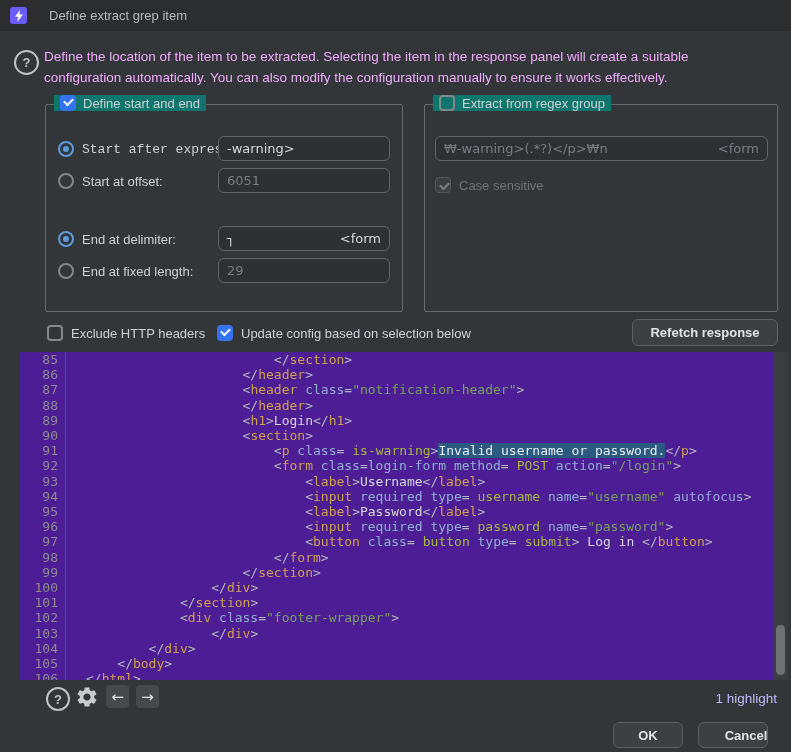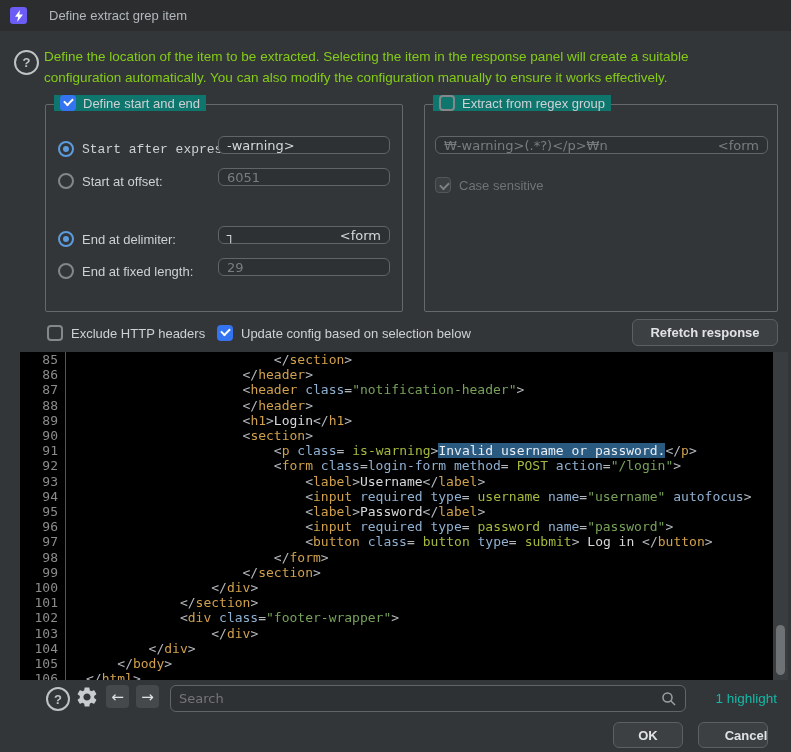--- a/index.html
+++ b/index.html
@@ -12,21 +12,21 @@
   .titlebar{position:absolute;left:0;top:0;width:791px;height:31px;background:#2b2d2f;padding-left:44px;}
   .app-icon{position:absolute;left:10px;top:7px;width:17px;height:17px;border-radius:3px;
     background:#6a5cf5;display:flex;align-items:center;justify-content:center;}
   .title-text{position:absolute;left:49px;top:8px;color:#b4b8bc;font-size:13px;}
   .close-x{position:absolute;right:12px;top:4px;width:22px;height:22px;color:#9ba0a4;
     font-size:20px;line-height:22px;text-align:center;cursor:default;font-family:"DejaVu Sans",sans-serif;}
   
   .help-circle{width:21px;height:21px;border:2px solid #bfc3c6;border-radius:50%;
     color:#bfc3c6;font-weight:bold;font-size:13px;display:flex;align-items:center;justify-content:center;}
   .desc-icon{position:absolute;left:14px;top:50px;}
-  .desc-text{position:absolute;left:44px;top:46px;width:710px;line-height:21px;color:#84cc16;font-size:13.5px;}
+  .desc-text{position:absolute;left:44px;top:46px;width:710px;line-height:21px;color:#f0abfc;font-size:13.5px;}
   
   .groupbox{position:absolute;border:1px solid #66696c;border-radius:2px;}
   .gb1{left:45px;top:104px;width:356px;height:206px;}
   .gb2{left:424px;top:104px;width:352px;height:206px;}
   .gb-legend{position:absolute;left:8px;top:-10px;background:#0f766e;padding:0 6px;
     display:flex;align-items:center;gap:7px;}
   
   .cb{width:16px;height:16px;border-radius:4px;box-sizing:border-box;position:relative;flex:none;}
   .cb.unchecked{border:2px solid #85888b;background:transparent;}
   .cb.checked{background:#3574f0;}
@@ -35,54 +35,54 @@
   .cb.disabled-checked{background:#3d4043;border:1px solid #54575a;}
   .cb.disabled-checked::after{content:"";position:absolute;left:4px;top:4px;width:7px;height:4px;
     border-left:2px solid #7e8285;border-bottom:2px solid #7e8285;transform:rotate(-45deg);}
   
   .radio{width:16px;height:16px;border-radius:50%;box-sizing:border-box;position:relative;flex:none;}
   .radio.on{border:2px solid #5c9bdc;}
   .radio.on::after{content:"";position:absolute;left:3px;top:3px;width:6px;height:6px;border-radius:50%;background:#5c9bdc;}
   .radio.off{border:2px solid #84878a;}
   
   .frow{position:absolute;display:flex;align-items:center;gap:8px;height:26px;}
-  .field{box-sizing:border-box;height:18px;border:1px solid #626568;border-radius:6px;
+  .field{box-sizing:border-box;height:25px;border:1px solid #626568;border-radius:6px;
     background:#2e3134;display:flex;align-items:center;padding:0 8px;font-size:13px;
     color:#d6d9db;font-family:"DejaVu Sans",sans-serif;}
   .field.two-part{justify-content:space-between;}
   .field input{background:transparent;border:none;outline:none;color:#d6d9db;width:100%;
     font-size:13px;font-family:"DejaVu Sans",sans-serif;padding:0;}
   .field.disabled, .field.disabled input{color:#797d80;border-radius:6px;}
   .lbl{color:#ced1d4;}
   .lbl.disabled{color:#6f7376;}
   
   .btn{box-sizing:border-box;background:#3d4043;border:1px solid #5d6063;border-radius:6px;
     color:#e0e2e4;font-size:13px;font-weight:600;display:flex;align-items:center;justify-content:center;
     font-family:"Liberation Sans",sans-serif;}
   
-  .code-panel{position:absolute;left:20px;top:352px;width:768px;height:328px;background:#000000;overflow:hidden;}
+  .code-panel{position:absolute;left:20px;top:352px;width:768px;height:328px;background:#4c1d95;overflow:hidden;}
   .code-scroll{position:absolute;left:0;top:0;width:753px;height:328px;overflow:hidden;}
   .cl{display:flex;white-space:pre;line-height:15.2px;font-family:"DejaVu Sans Mono",monospace;font-size:13px;}
   .ln{width:38px;text-align:right;padding-right:7px;color:#8c8c8c;border-right:1px solid #565656;flex:none;}
   .ct{padding-left:20px;}
   .c-pu{color:#b3b8bd;}
   .c-tg{color:#d0a04c;}
   .c-at{color:#8fb0d1;}
   .c-vl{color:#a6b93f;margin-left:8px;}
   .c-qs{color:#77a25a;}
   .c-tx{color:#d6d8da;}
   .c-hl{background:#2b5a80;color:#e8eef4;}
   .vscroll{position:absolute;right:0;top:0;width:15px;height:328px;background:#3a3d3f;}
   .vthumb{position:absolute;left:3px;top:273px;width:9px;height:50px;border-radius:5px;background:#6f7274;}
   
   .tool-iconbtn{position:absolute;width:23px;height:23px;border-radius:4px;background:#46494b;
     color:#e0e2e4;display:flex;align-items:center;justify-content:center;
     font-family:"DejaVu Sans",sans-serif;font-size:15px;}
   .search-field{position:absolute;left:170px;top:685px;width:516px;height:27px;}
-  .hl-count{position:absolute;right:14px;top:691px;color:#14b8a6;font-size:13.5px;}
+  .hl-count{position:absolute;right:14px;top:691px;color:#c4b5fd;font-size:13.5px;}
 </style>
 </head>
 <body>
 
 <div id="dialog">
 
   <div class="titlebar">
     <div class="app-icon">
       <svg width="10" height="12" viewBox="0 0 10 12">
           <path d="M6 0 L1 6.8 H4.1 L3.2 12 L9 4.6 H5.4 Z" fill="#ffffff"></path>
@@ -190,26 +190,17 @@
   </div>
 
   <div class="help-circle" style="position:absolute;left:46px;top:687px;width:20px;height:20px;">?</div>
   <div style="position:absolute;left:75px;top:685px;width:24px;height:24px;">
     <svg width="24" height="24" viewBox="0 0 24 24" fill="#c9ccce">
         <path fill-rule="evenodd" d="M19.14 12.94c.04-.3.06-.61.06-.94 0-.32-.02-.64-.07-.94l2.03-1.58c.18-.14.23-.41.12-.61l-1.92-3.32c-.12-.22-.37-.29-.59-.22l-2.39.96c-.5-.38-1.03-.7-1.62-.94l-.36-2.54c-.04-.24-.24-.41-.48-.41h-3.84c-.24 0-.43.17-.47.41L9.25 5.35c-.59.24-1.13.57-1.62.94l-2.39-.96c-.22-.08-.47 0-.59.22L2.74 8.87c-.12.21-.08.47.12.61l2.03 1.58c-.05.3-.09.63-.09.94s.02.64.07.94l-2.03 1.58c-.18.14-.23.41-.12.61l1.92 3.32c.12.22.37.29.59.22l2.39-.96c.5.38 1.03.7 1.62.94l.36 2.54c.05.24.24.41.48.41h3.84c.24 0 .44-.17.47-.41l.36-2.54c.59-.24 1.13-.56 1.62-.94l2.39.96c.22.08.47 0 .59-.22l1.92-3.32c.12-.22.07-.47-.12-.61l-2.01-1.58zM12 15.6c-1.98 0-3.6-1.62-3.6-3.6s1.62-3.6 3.6-3.6 3.6 1.62 3.6 3.6-1.62 3.6-3.6 3.6z"></path>
       </svg>
   </div>
   <div class="tool-iconbtn" style="left:106px;top:685px;">←</div>
   <div class="tool-iconbtn" style="left:136px;top:685px;">→</div>
-  <div class="field search-field" style="justify-content:space-between;">
-    <input style="color: rgb(214, 217, 219);" class="search-inner" placeholder="Search">
-    <span style="flex:none;display:flex;">
-      <svg width="16" height="16" viewBox="0 0 16 16" fill="none" stroke="#9aa0a5" stroke-width="1.5">
-        <circle cx="6.5" cy="6.5" r="4.5"></circle>
-          <line x1="10" y1="10" x2="14" y2="14"></line>
-      </svg>
-    </span>
-  </div>
   <div class="hl-count">1 highlight</div>
 
   <div class="btn" style="position:absolute;left:613px;top:722px;width:70px;height:26px;">OK</div>
   <div class="btn" style="position:absolute;left:698px;top:722px;width:70px;height:26px;padding-left:26px;">Cancel</div>
 </div>
 
 </body></html>

